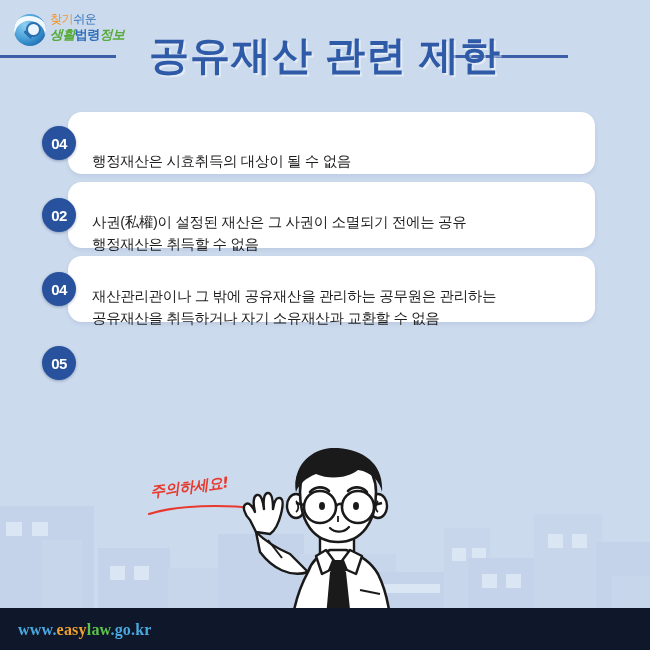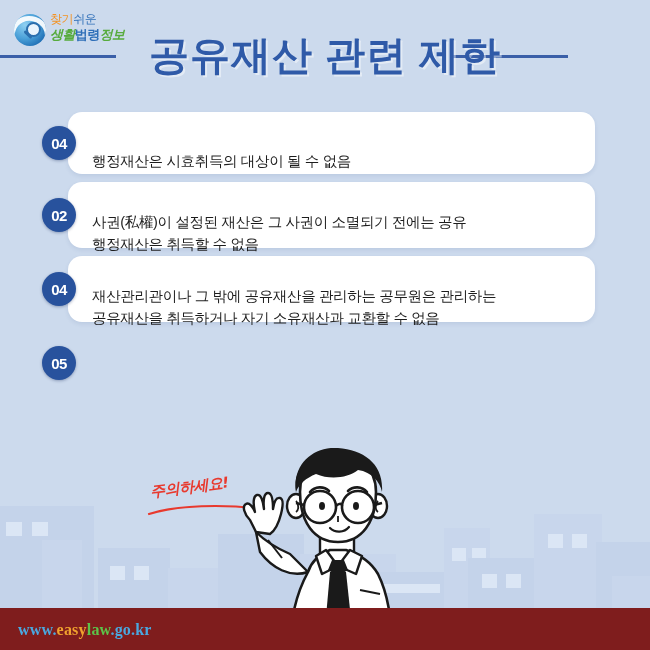--- a/index.html
+++ b/index.html
@@ -52,21 +52,21 @@
     background: #dbe6f5;
   }
 
   
   .footer-band {
     position: absolute;
     left: 0;
     bottom: 0;
     width: 650px;
     height: 42px;
-    background: #7f1d1d;
+    background: #0f172a;
   }
   .footer-url {
     position: absolute;
     left: 18px;
     bottom: 11px;
     font-family: "Liberation Serif", "DejaVu Serif", serif;
     font-size: 16px;
     font-weight: bold;
     letter-spacing: .2px;
     white-space: nowrap;

